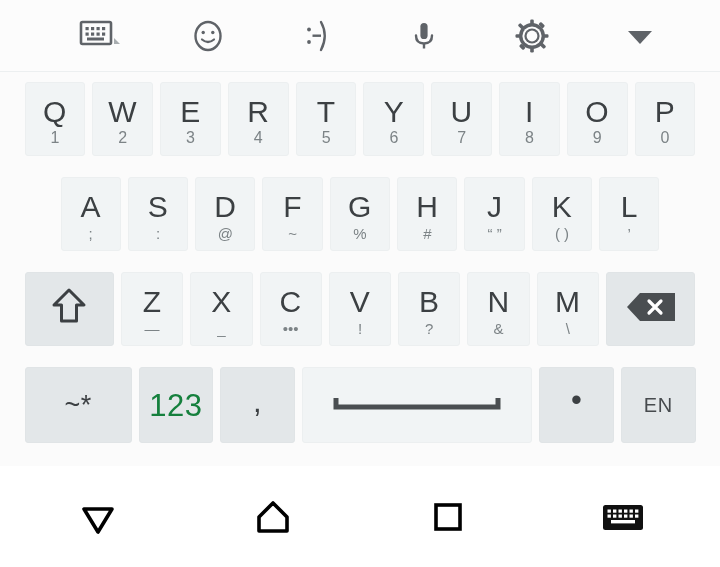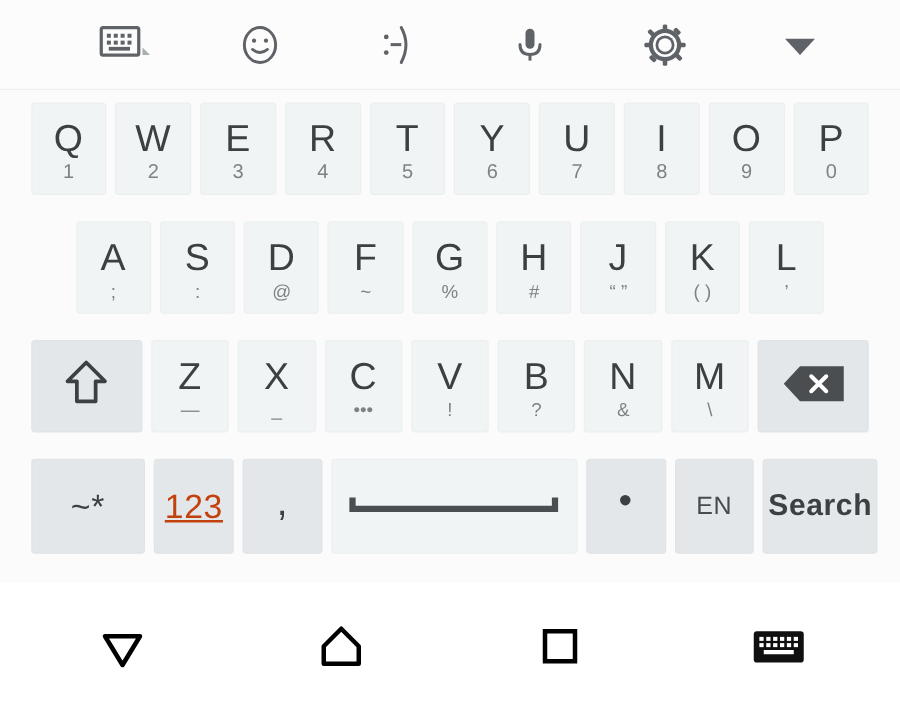--- a/index.html
+++ b/index.html
@@ -126,21 +126,21 @@
   #row4 { padding: 0 21px; height: 76px; }
   #row4 .key.sym   { flex: 1.45 1 0; }
   #row4 .key.num   { flex: 1 1 0; }
   #row4 .key.comma { flex: 1 1 0; }
   #row4 .key.space { flex: 3.15 1 0; background: #f1f4f5; }
   #row4 .key.dot   { flex: 1 1 0; }
   #row4 .key.lang  { flex: 1 1 0; }
   #row4 .key.action{ flex: 1.45 1 0; margin-right: -3px; }
 
   #row4 .key .main { font-size: 27px; }
-  #row4 .key.num .main { font-size: 27px; color: #c2410c; text-decoration: underline; }
+  #row4 .key.num .main { font-size: 31px; color: #15803d; }
   #row4 .key.comma .main { font-size: 31px; transform: translateY(-4px); }
   #row4 .key.dot .main { font-size: 31px; transform: translateY(-6px); }
   #row4 .key.lang .main { font-size: 20px; color: #474b4e; }
   #row4 .key.action .main { font-size: 24px; font-weight: 700; color: #3c4043; }
 
   
   .key .hint.sm { font-size: 15px; }
   .key .hint.dash { font-size: 15px; letter-spacing: 0; }
 
   
@@ -403,23 +403,20 @@
             <path d="M4 6 L4 15 L166 15 L166 6" fill="none" stroke="#4a4e51" stroke-width="5" stroke-linecap="butt" stroke-linejoin="miter"></path>
           </svg>
         </span>
       </div>
       <div class="key fn dot">
         <span class="main">•</span>
       </div>
       <div class="key fn lang">
         <span class="main">EN</span>
       </div>
-      <div class="key fn action">
-        <span class="main">Search</span>
-      </div>
     </div>
 
   </div>
 
   <div id="navbar">
 
     <button class="nav-btn">
       <span>
         <svg width="52" height="52" viewBox="0 0 52 52">
           <path d="M12 18 L40 18 L26 41 Z" fill="none" stroke="#000000" stroke-width="3.6" stroke-linejoin="round"></path>

